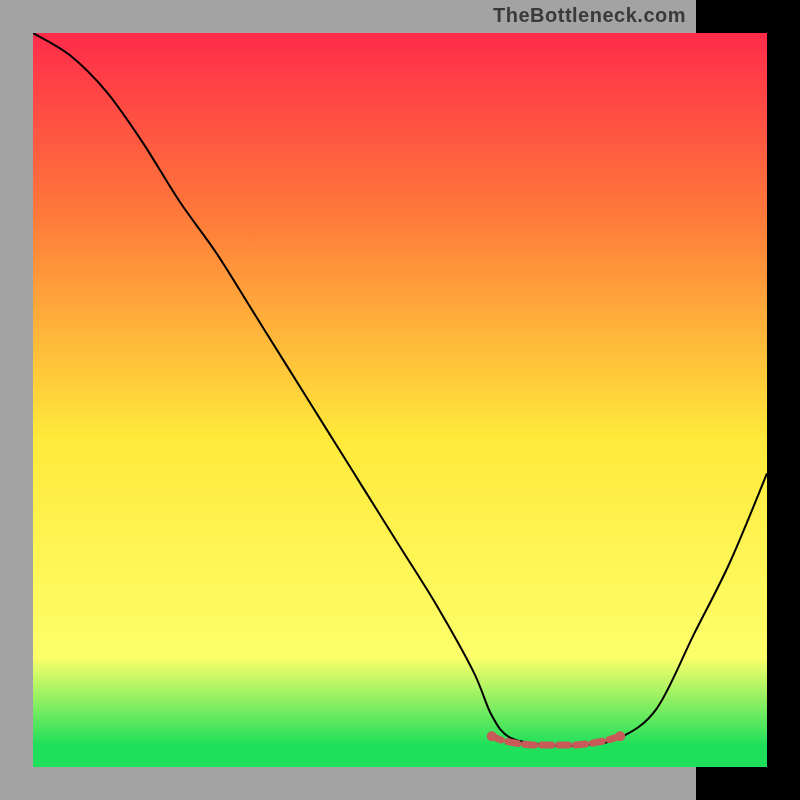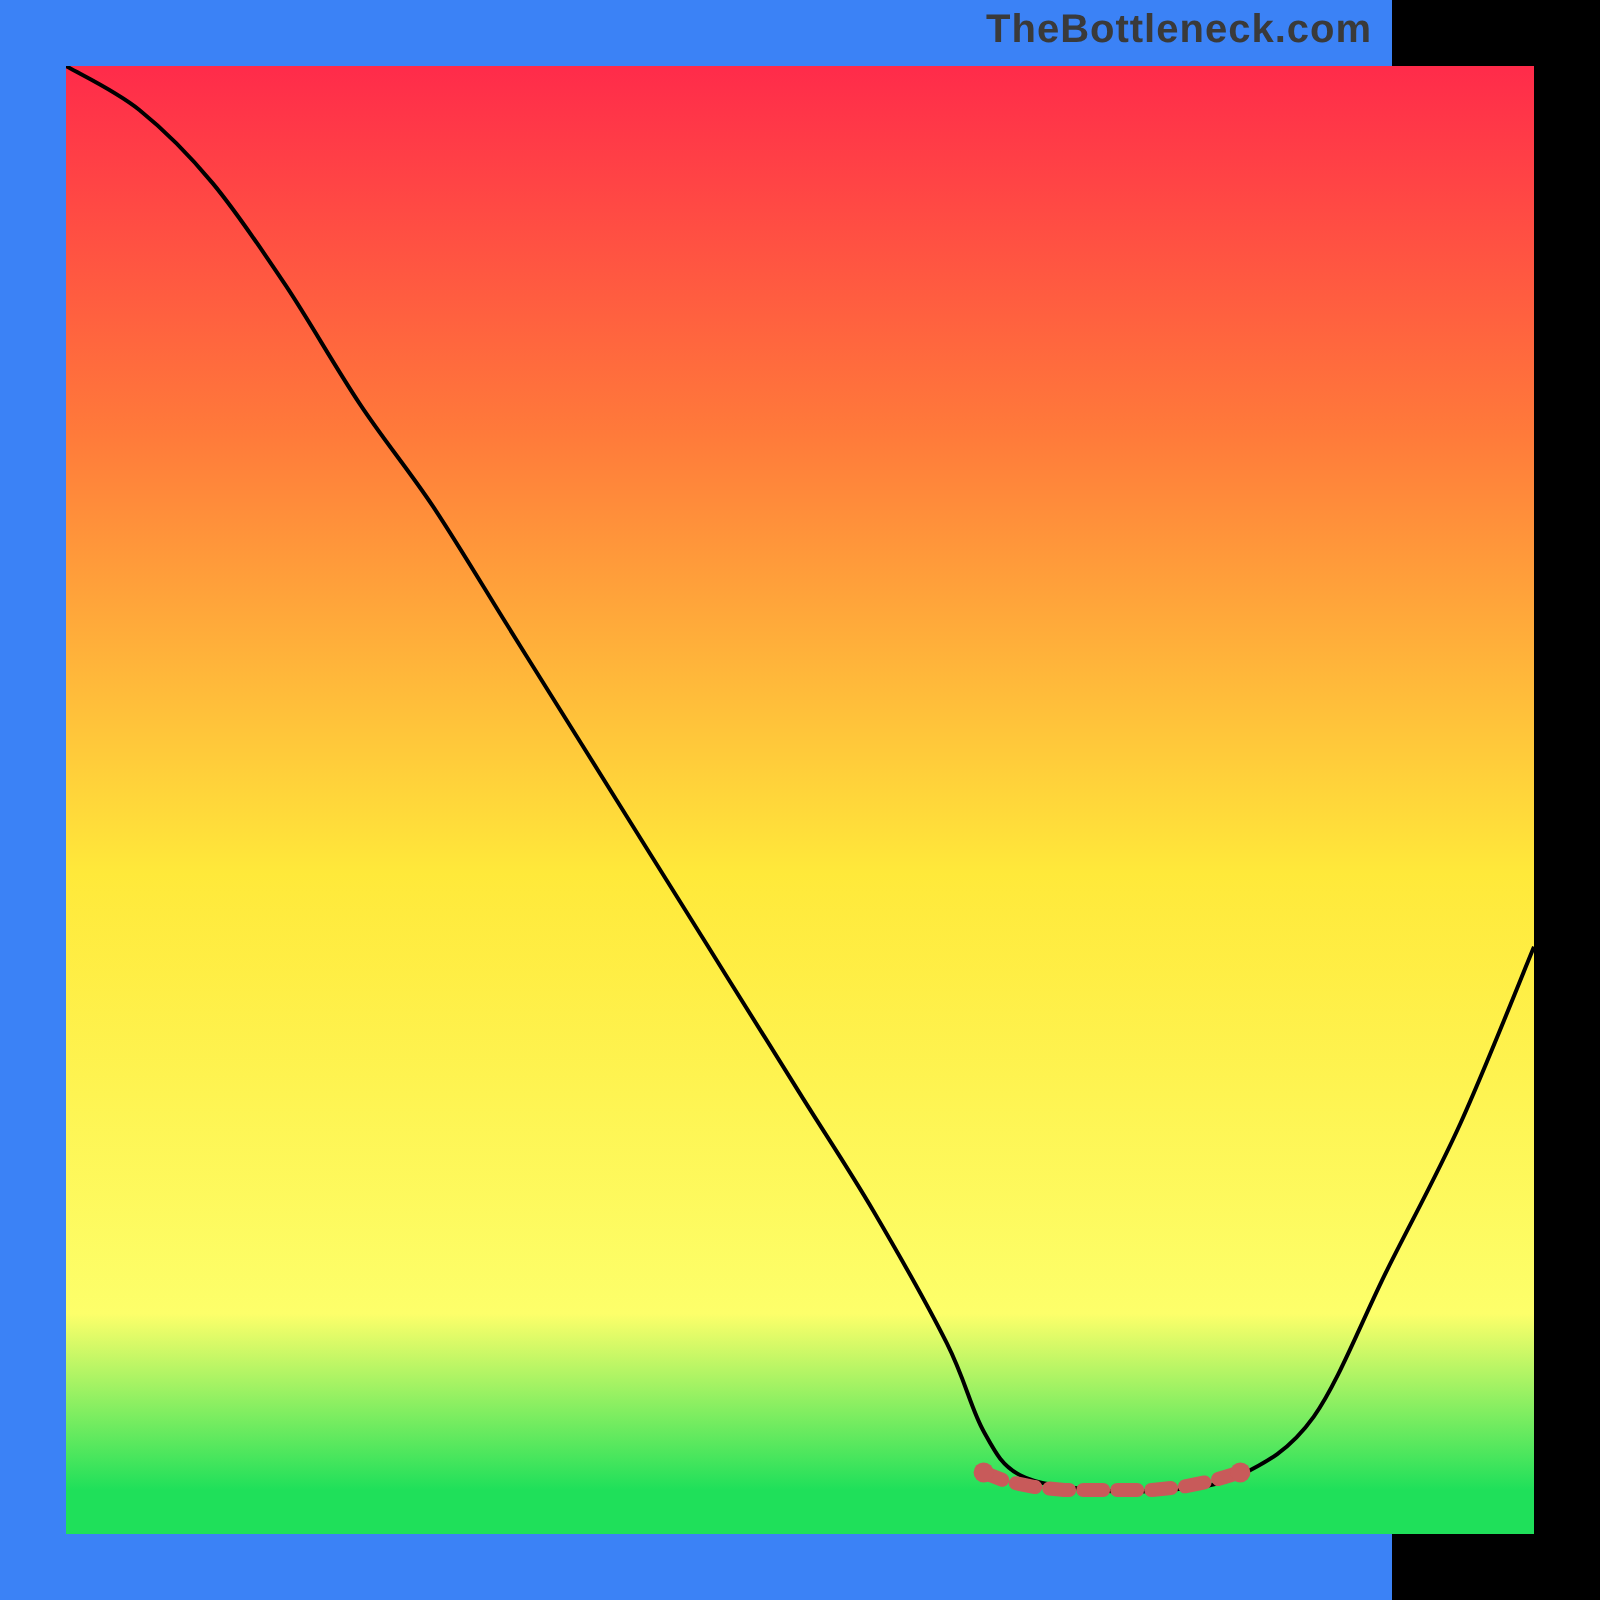--- a/index.html
+++ b/index.html
@@ -8,21 +8,21 @@
     width: 800px;
     height: 800px;
     background: #000;
     overflow: hidden;
     font-family: Arial, Helvetica, sans-serif;
   }
   .frame {
     position: relative;
     width: 696px;
     height: 800px;
-    background: #3b82f6;
+    background: #a3a3a3;
   }
   .watermark {
     position: absolute;
     top: 4px;
     right: 10px;
     color: #3a3a3a;
     font-size: 20px;
     font-weight: bold;
     letter-spacing: 0.5px;
     z-index: 10;

